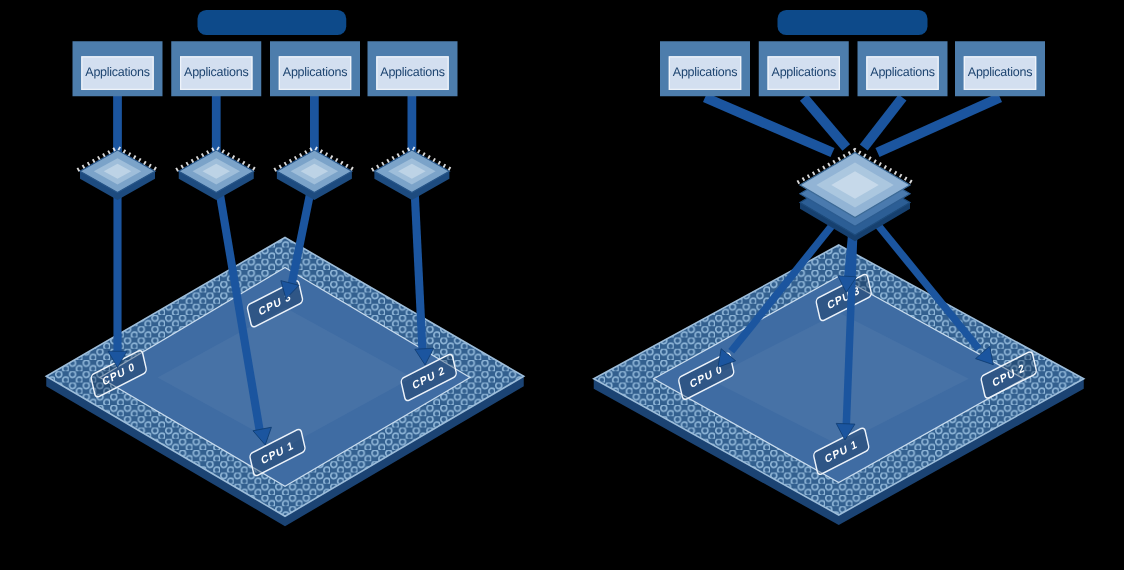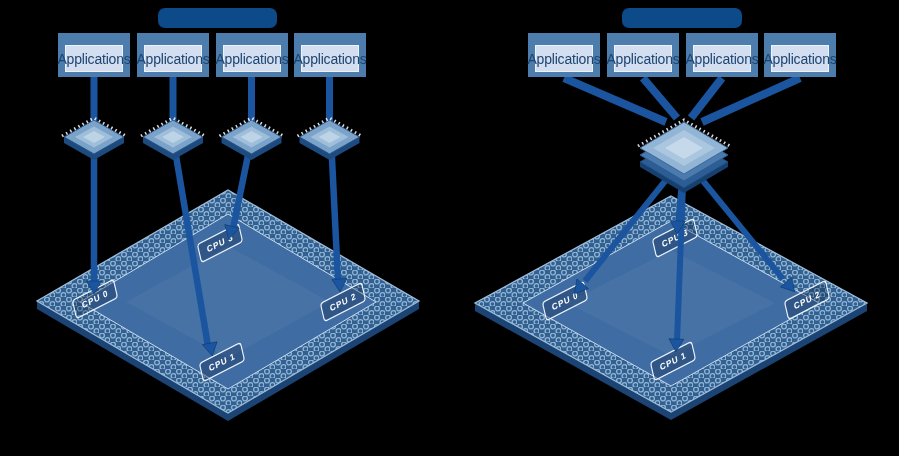--- a/index.html
+++ b/index.html
@@ -14,21 +14,21 @@
   #title-right{left:622px;width:120px;}
   .app-box{
     position:absolute;top:33px;width:72px;height:44px;background:#4d7dac;
     box-sizing:border-box;padding:12px 7px 5px 7px;
   }
   .app-box-inner{
     width:100%;height:100%;background:#d3dff0;border:1px solid #eef3fa;
     box-sizing:border-box;display:flex;align-items:center;justify-content:center;
   }
   .app-box-inner span{
-    font-size:14px;color:#1d4470;white-space:nowrap;letter-spacing:-0.2px;
+    font-size:10px;color:#1d4470;white-space:nowrap;letter-spacing:-0.2px;
   }
   svg{position:absolute;left:0;top:0;}
   .chip-thickness{fill:#1b4373;}
   .chip-base{fill:#33608f;}
   .chip-band{fill:url(#pins);fill-rule:evenodd;}
   .chip-outline{fill:none;stroke:#9dbdda;stroke-width:1.3;}
   .chip-die{fill:#3f6ca3;stroke:#c9dcee;stroke-width:1;}
   .chip-highlight{fill:rgba(255,255,255,0.045);}
   .cpu-label rect{fill:rgba(9,36,68,0.30);stroke:#edf3fa;stroke-width:1.2;}
   .cpu-label text{

